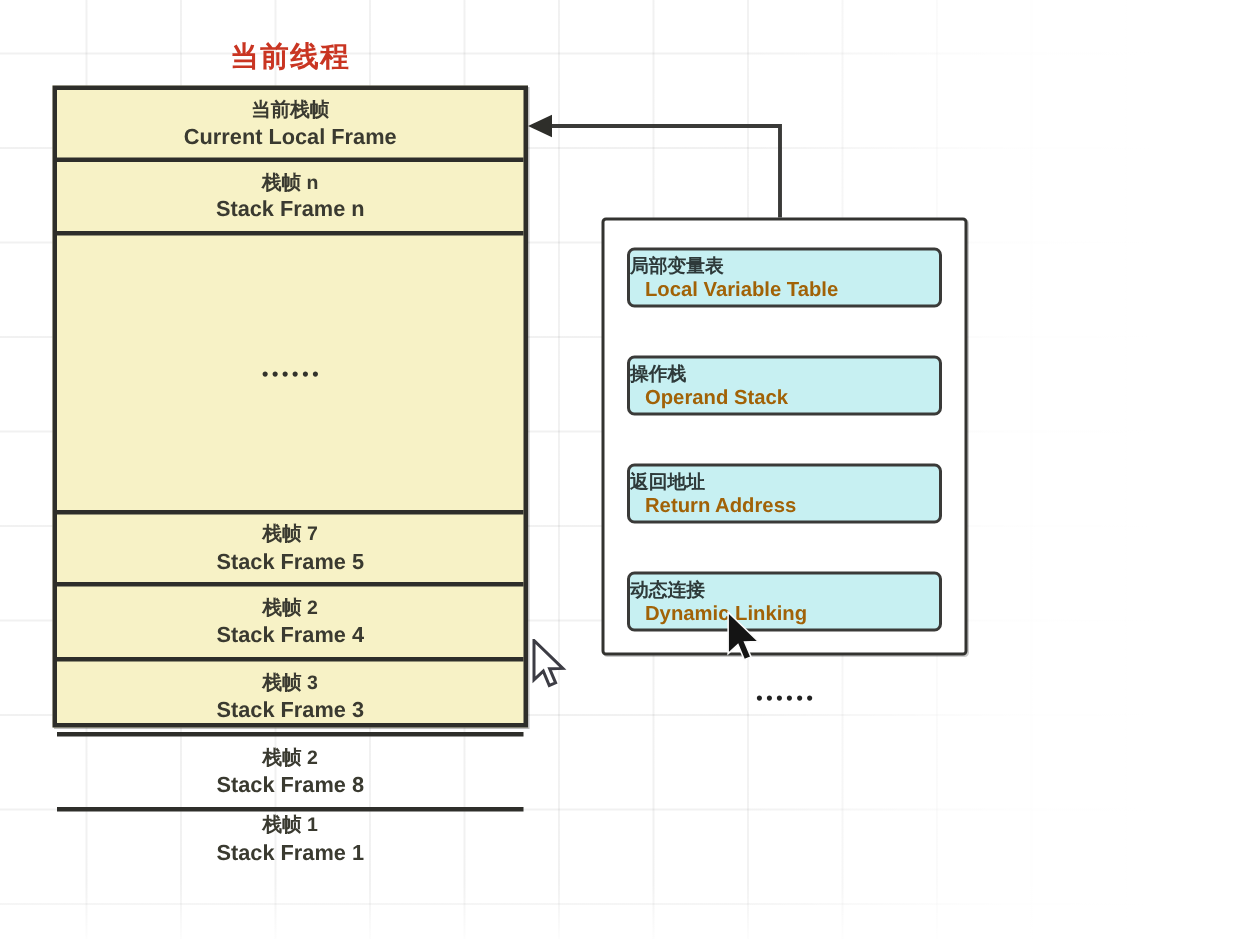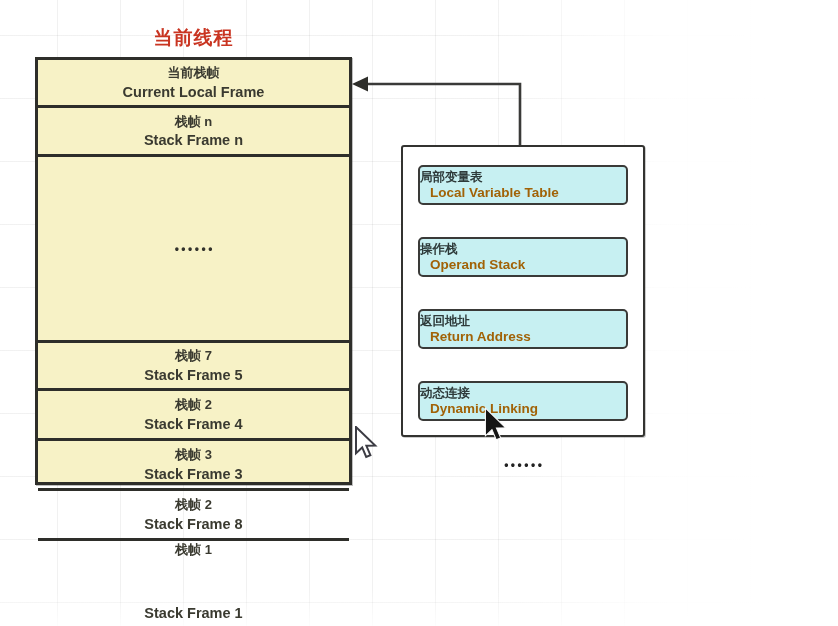--- a/index.html
+++ b/index.html
@@ -27,21 +27,21 @@
 
   .thread-title{position:absolute;left:35px;top:25px;width:317px;text-align:center;
     color:var(--red);font-weight:bold;font-size:19px;letter-spacing:1px;}
 
   .stack-box{position:absolute;left:35px;top:57px;width:317px;height:428px;
     background:var(--yellow);border:3px solid var(--ink);
     display:flex;flex-direction:column;
     box-shadow:1px 1px 0 rgba(0,0,0,0.25);}
   .frame-row{display:flex;flex-direction:column;justify-content:center;align-items:center;
     border-bottom:3px solid var(--ink);flex:0 0 auto;}
-  .frame-row:last-child{border-bottom:none;flex:1 1 auto;gap:44px;}
+  .frame-row:last-child{border-bottom:none;flex:1 1 auto;}
   .frame-row .zh{font-size:13px;font-weight:bold;color:#3a3a30;line-height:1.45;}
   .frame-row .en{font-size:14.5px;font-weight:bold;color:#3a3a30;line-height:1.25;}
   .ellipsis-row{justify-content:center;}
   .ellipsis{font-size:12px;font-weight:bold;color:#33332c;letter-spacing:2.5px;text-indent:2.5px;}
 
   .connector{position:absolute;left:0;top:0;width:838px;height:626px;pointer-events:none;}
 
   .detail-panel{position:absolute;left:401px;top:145px;width:244px;height:292px;
     background:#fff;border:2.5px solid var(--panel-border);border-radius:3px;
     display:flex;flex-direction:column;align-items:stretch;

